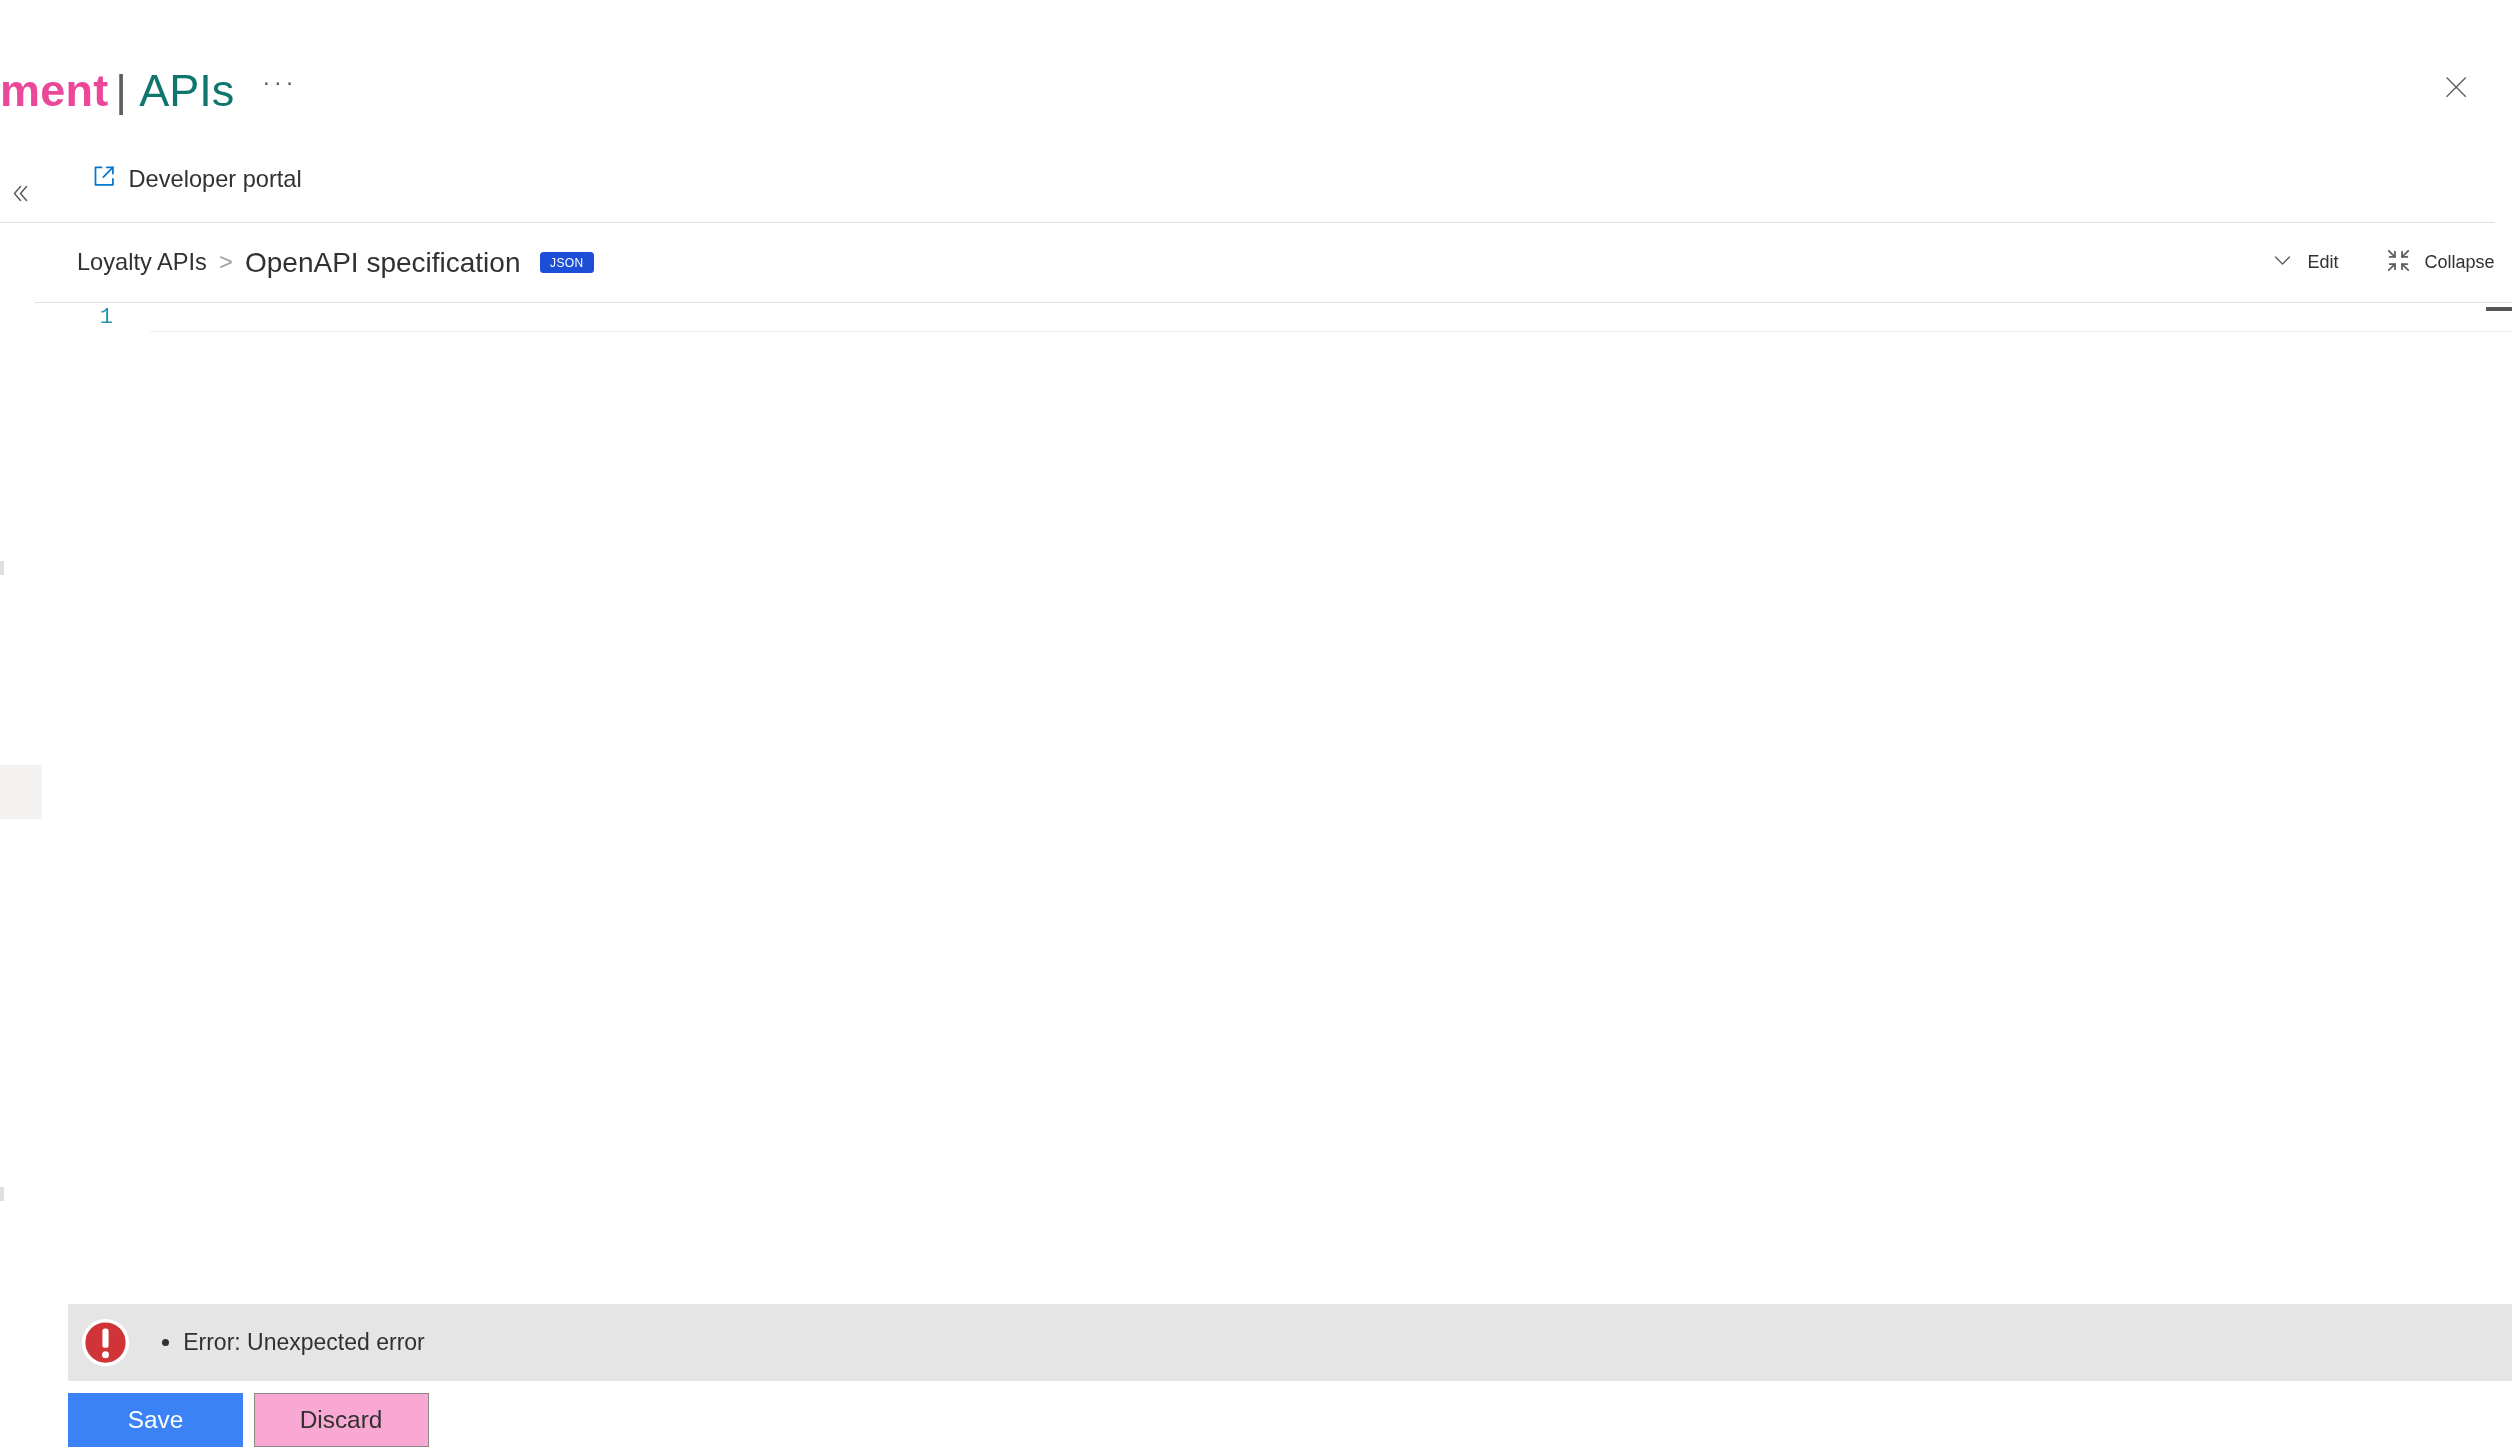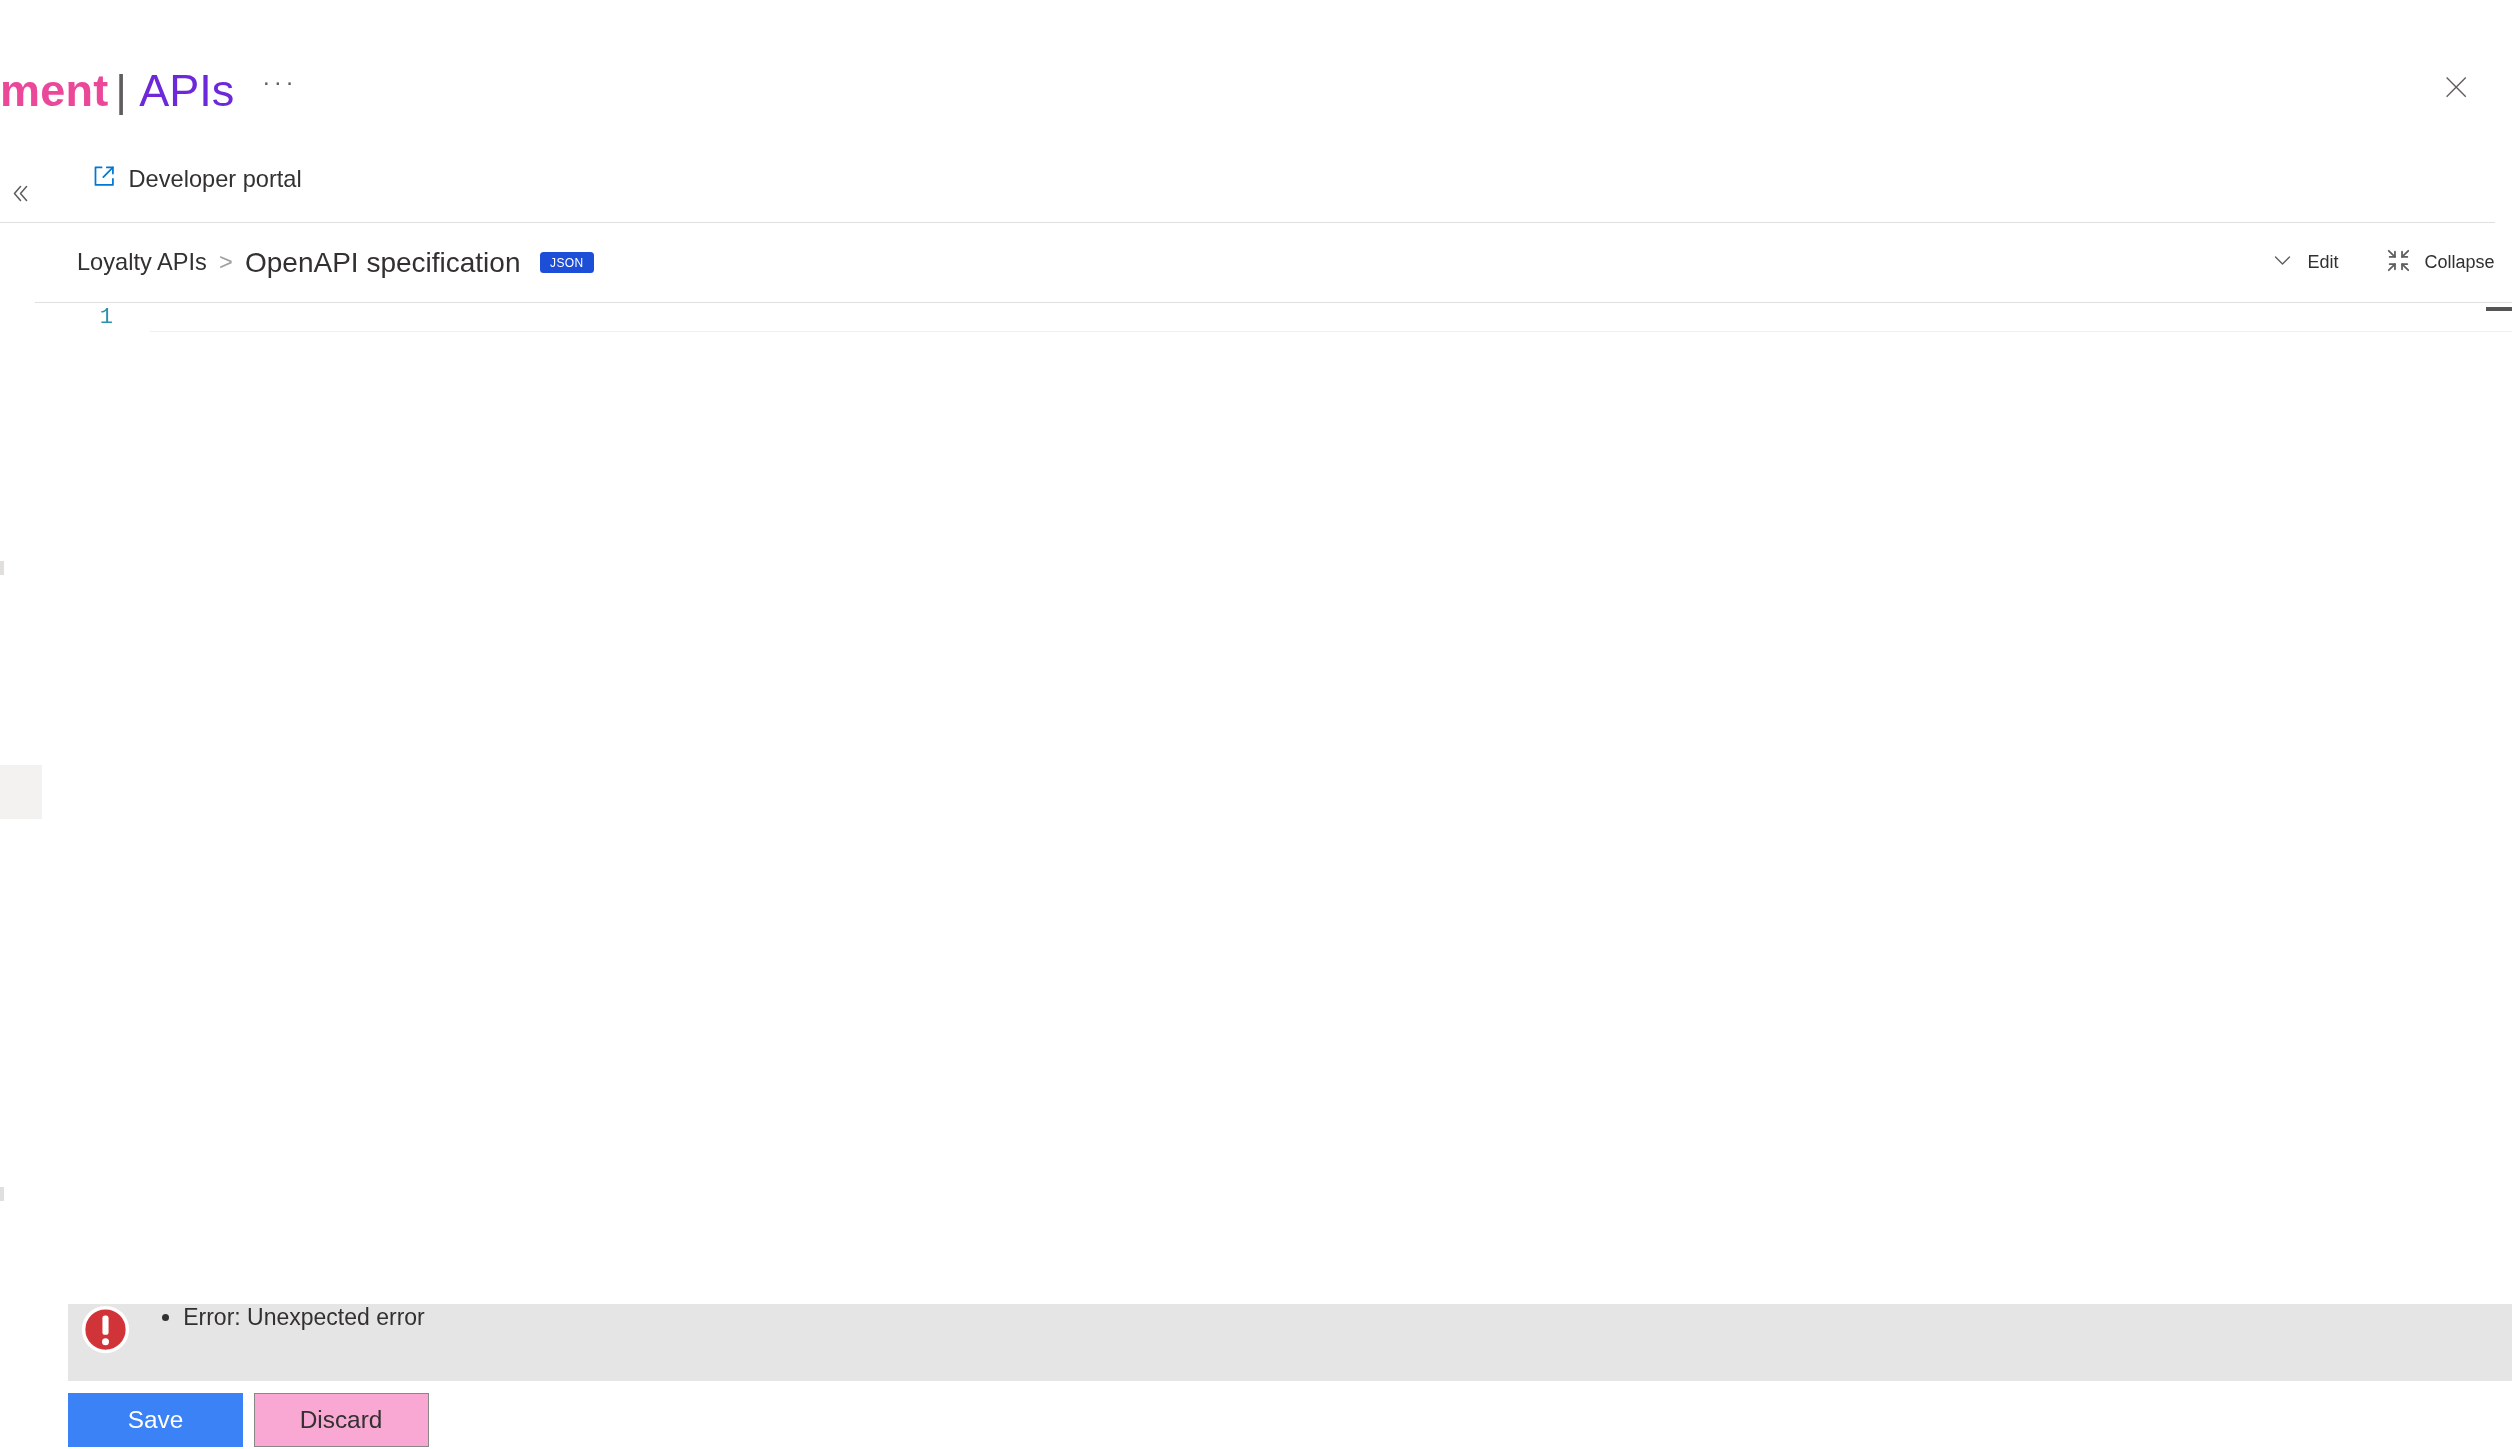--- a/index.html
+++ b/index.html
@@ -31,21 +31,21 @@
   }
   .title-row .title-sep {
     font-size: 45px;
     font-weight: 300;
     color: #605e5c;
     margin: 0 12.2px 0 7px;
   }
   .title-row .title-section {
     font-size: 45px;
     font-weight: 300;
-    color: #6d28d9;
+    color: #0f766e;
   }
   .title-row .ellipsis-btn {
     margin-left: 28px;
     font-size: 24.4px;
     letter-spacing: 3.5px;
     color: #605e5c;
     cursor: pointer;
     user-select: none;
     padding-bottom: 19px;
   }
@@ -194,21 +194,21 @@
 
   
   .error-bar {
     position: absolute;
     left: 68px;
     right: 0;
     top: 1304px;
     height: 77px;
     background: #e5e5e5;
     display: flex;
-    align-items: flex-start;
+    align-items: center;
     padding: 0 17.5px 0 12.2px;
   }
   .error-ico-wrap {
     width: 51px; height: 51px;
     display:flex; align-items:center; justify-content:center;
   }
   .error-list { margin-left: 31px; }
   .error-list li {
     font-size: 23px;
     color: #323130;

